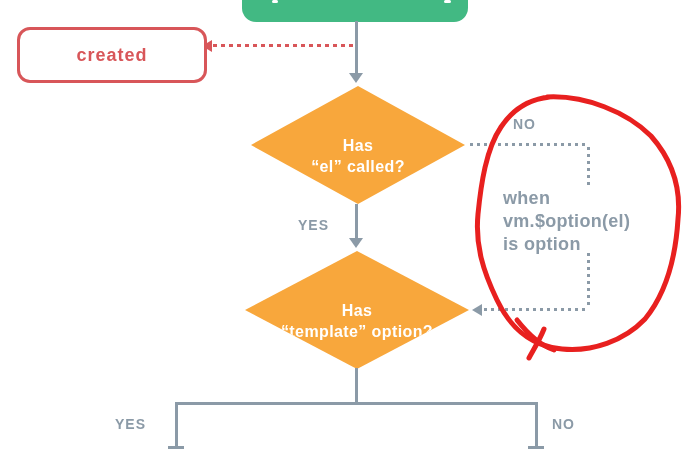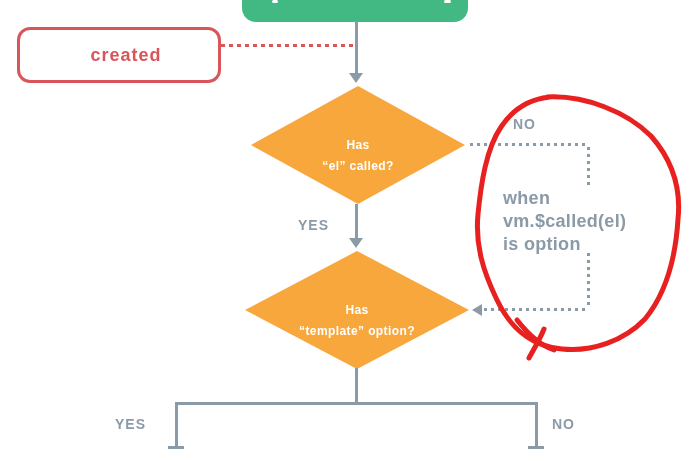--- a/index.html
+++ b/index.html
@@ -19,31 +19,31 @@
   
   .green-box{
     left:242px;top:-21px;width:226px;height:43px;
     background:var(--c-green);border-radius:14px;
   }
   .remnant{background:#ffffff;border-radius:2px;height:3px;top:0;}
   .created-node{
     left:17px;top:27px;width:184px;height:50px;
     background:#ffffff;border:3px solid var(--c-node_red);border-radius:13px;
     display:flex;align-items:center;justify-content:center;
-    color:var(--c-node_red);font-weight:bold;font-size:18px;letter-spacing:1px;padding-left:14px;
+    color:var(--c-node_red);font-weight:bold;font-size:18px;letter-spacing:1px;
   }
   .diamond{
     background:var(--c-orange);
     clip-path:polygon(50% 0,100% 50%,50% 100%,0 50%);
     display:flex;align-items:center;justify-content:center;
   }
   .diamond-el{left:251px;top:86px;width:214px;height:118px;}
   .diamond-template{left:245px;top:251px;width:224px;height:118px;}
   .diamond-text{
-    color:#fff;font-weight:bold;font-size:12px;line-height:21px;
+    color:#fff;font-weight:bold;font-size:16px;line-height:21px;
     text-align:center;letter-spacing:.4px;transform:translateY(-7px);margin-top:35px;
   }
 
   
   .gline{background:var(--c-gray);}
   .line-top{left:355px;top:21px;width:3px;height:54px;}
   .line-mid{left:355px;top:204px;width:3px;height:36px;}
   .line-bot{left:355px;top:368px;width:3px;height:35px;}
   .branch-h{left:175px;top:402px;width:363px;height:3px;}
   .branch-vl{left:175px;top:402px;width:3px;height:47px;}
@@ -107,21 +107,21 @@
       <div>Has</div>
       <div>“el” called?</div>
     </div>
   </div>
 
   <div class="abs glabel lbl-no-top">NO</div>
   <div class="abs gdot-h nopath-h1"></div>
   <div class="abs gdot-v nopath-v1"></div>
   <div class="abs mount-note">
     <div>when</div>
-    <div>vm.$called(el)</div>
+    <div>vm.$option(el)</div>
     <div>is option</div>
   </div>
   <div class="abs gdot-v nopath-v2"></div>
   <div class="abs gdot-h nopath-h2"></div>
   <div class="abs arr-left arr-l-gray"></div>
 
   <div class="abs glabel lbl-yes-mid">YES</div>
   <div class="abs gline line-mid"></div>
   <div class="abs arr-down arr-d2"></div>
 

